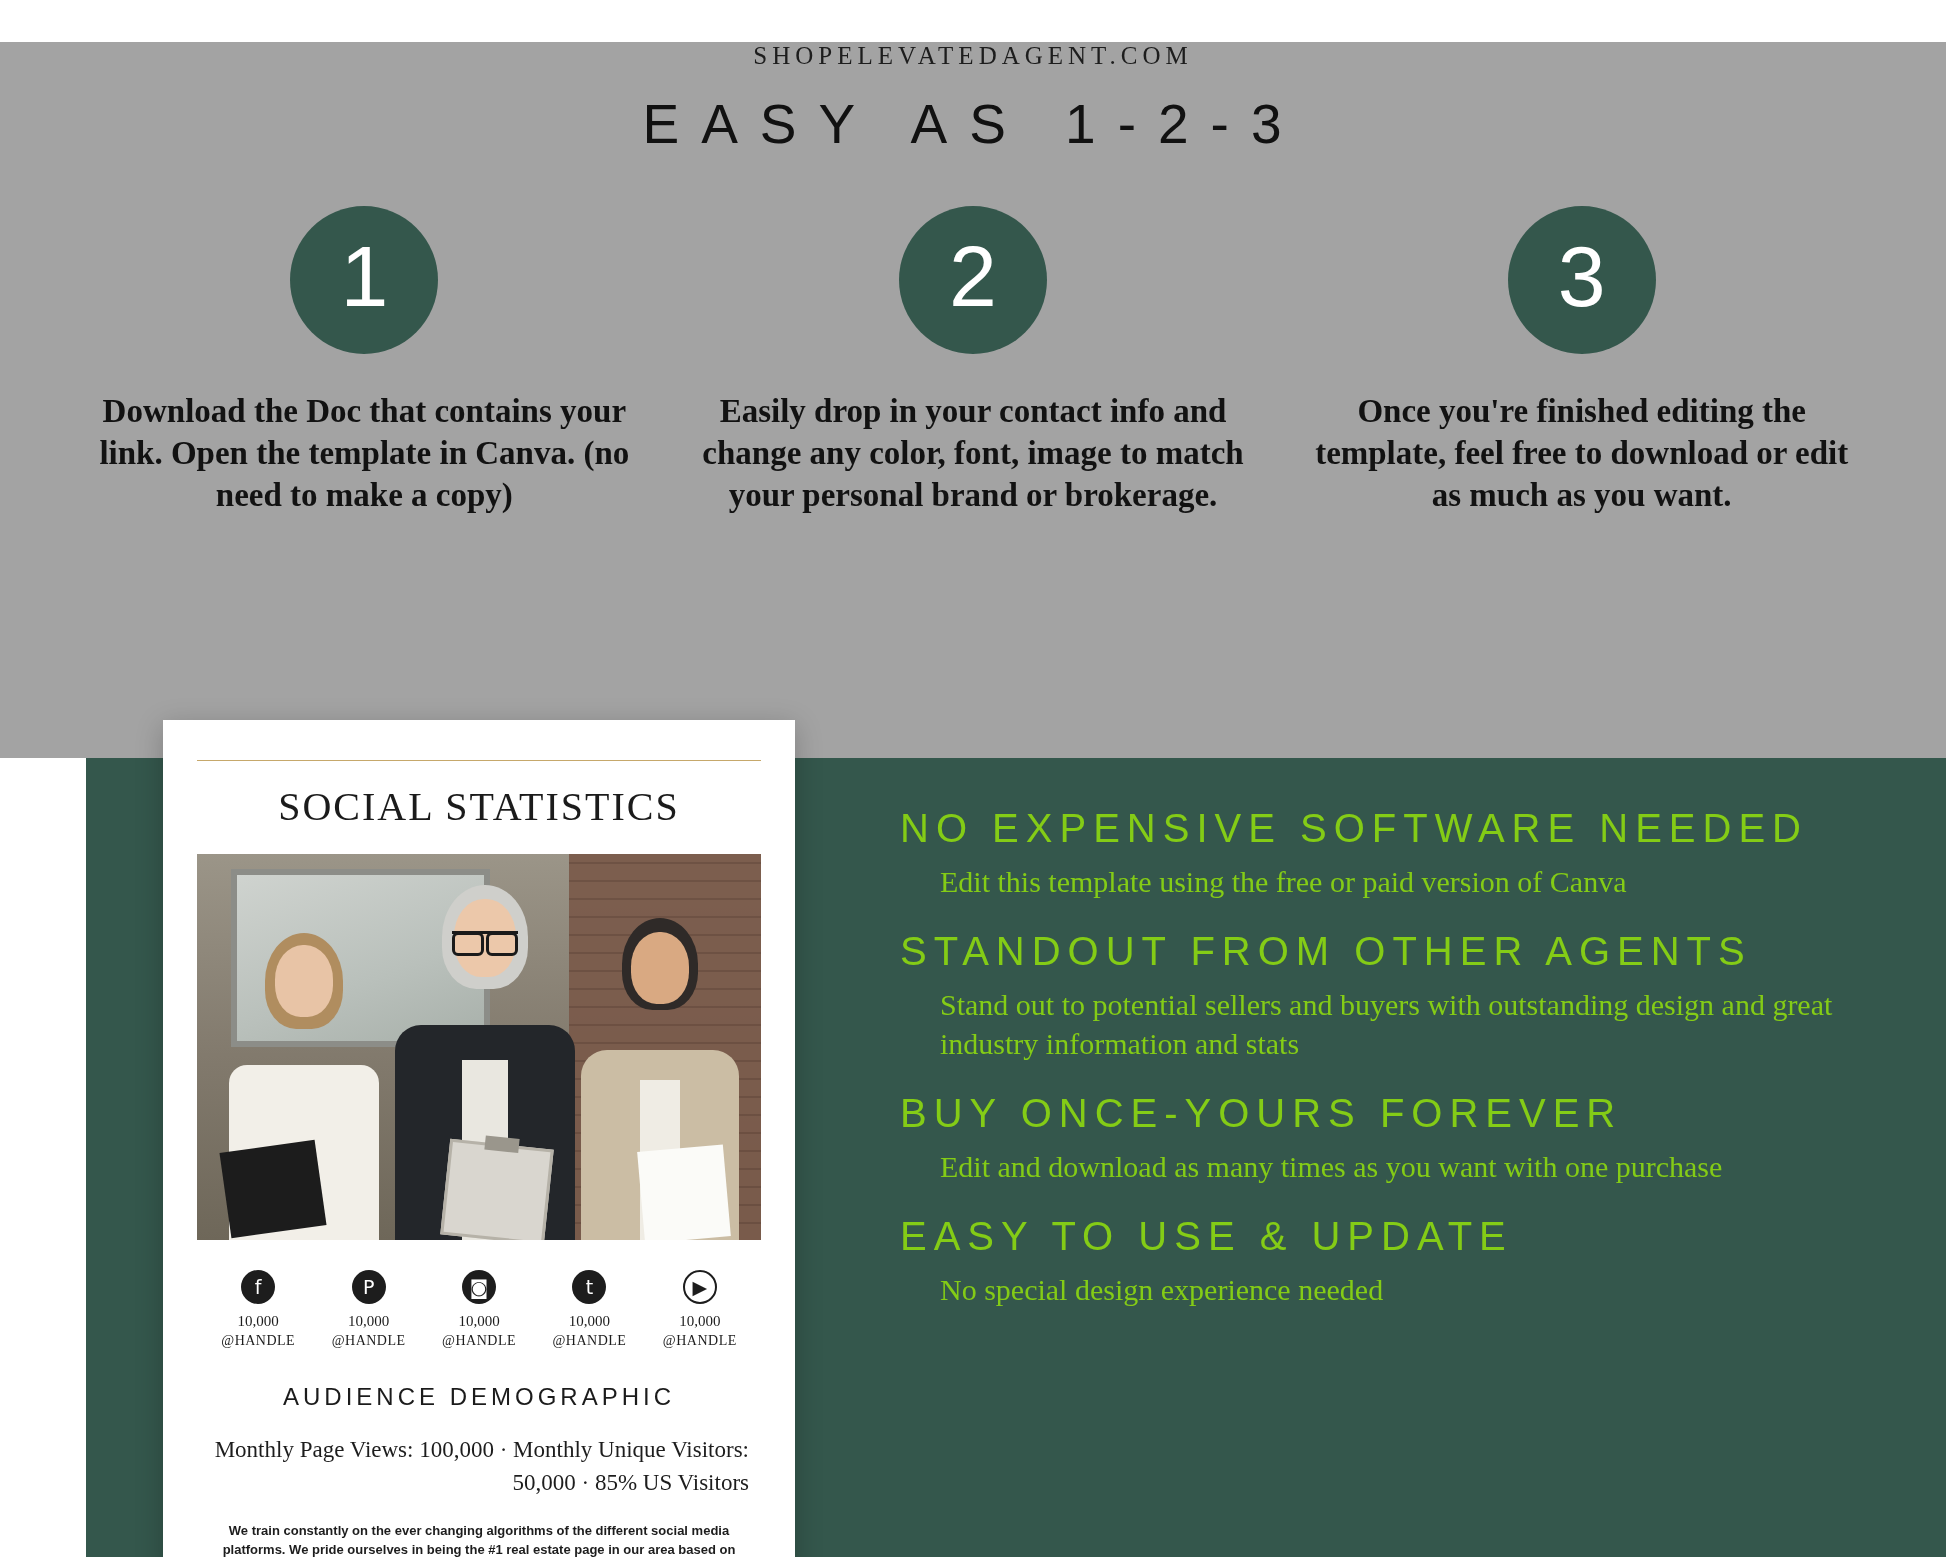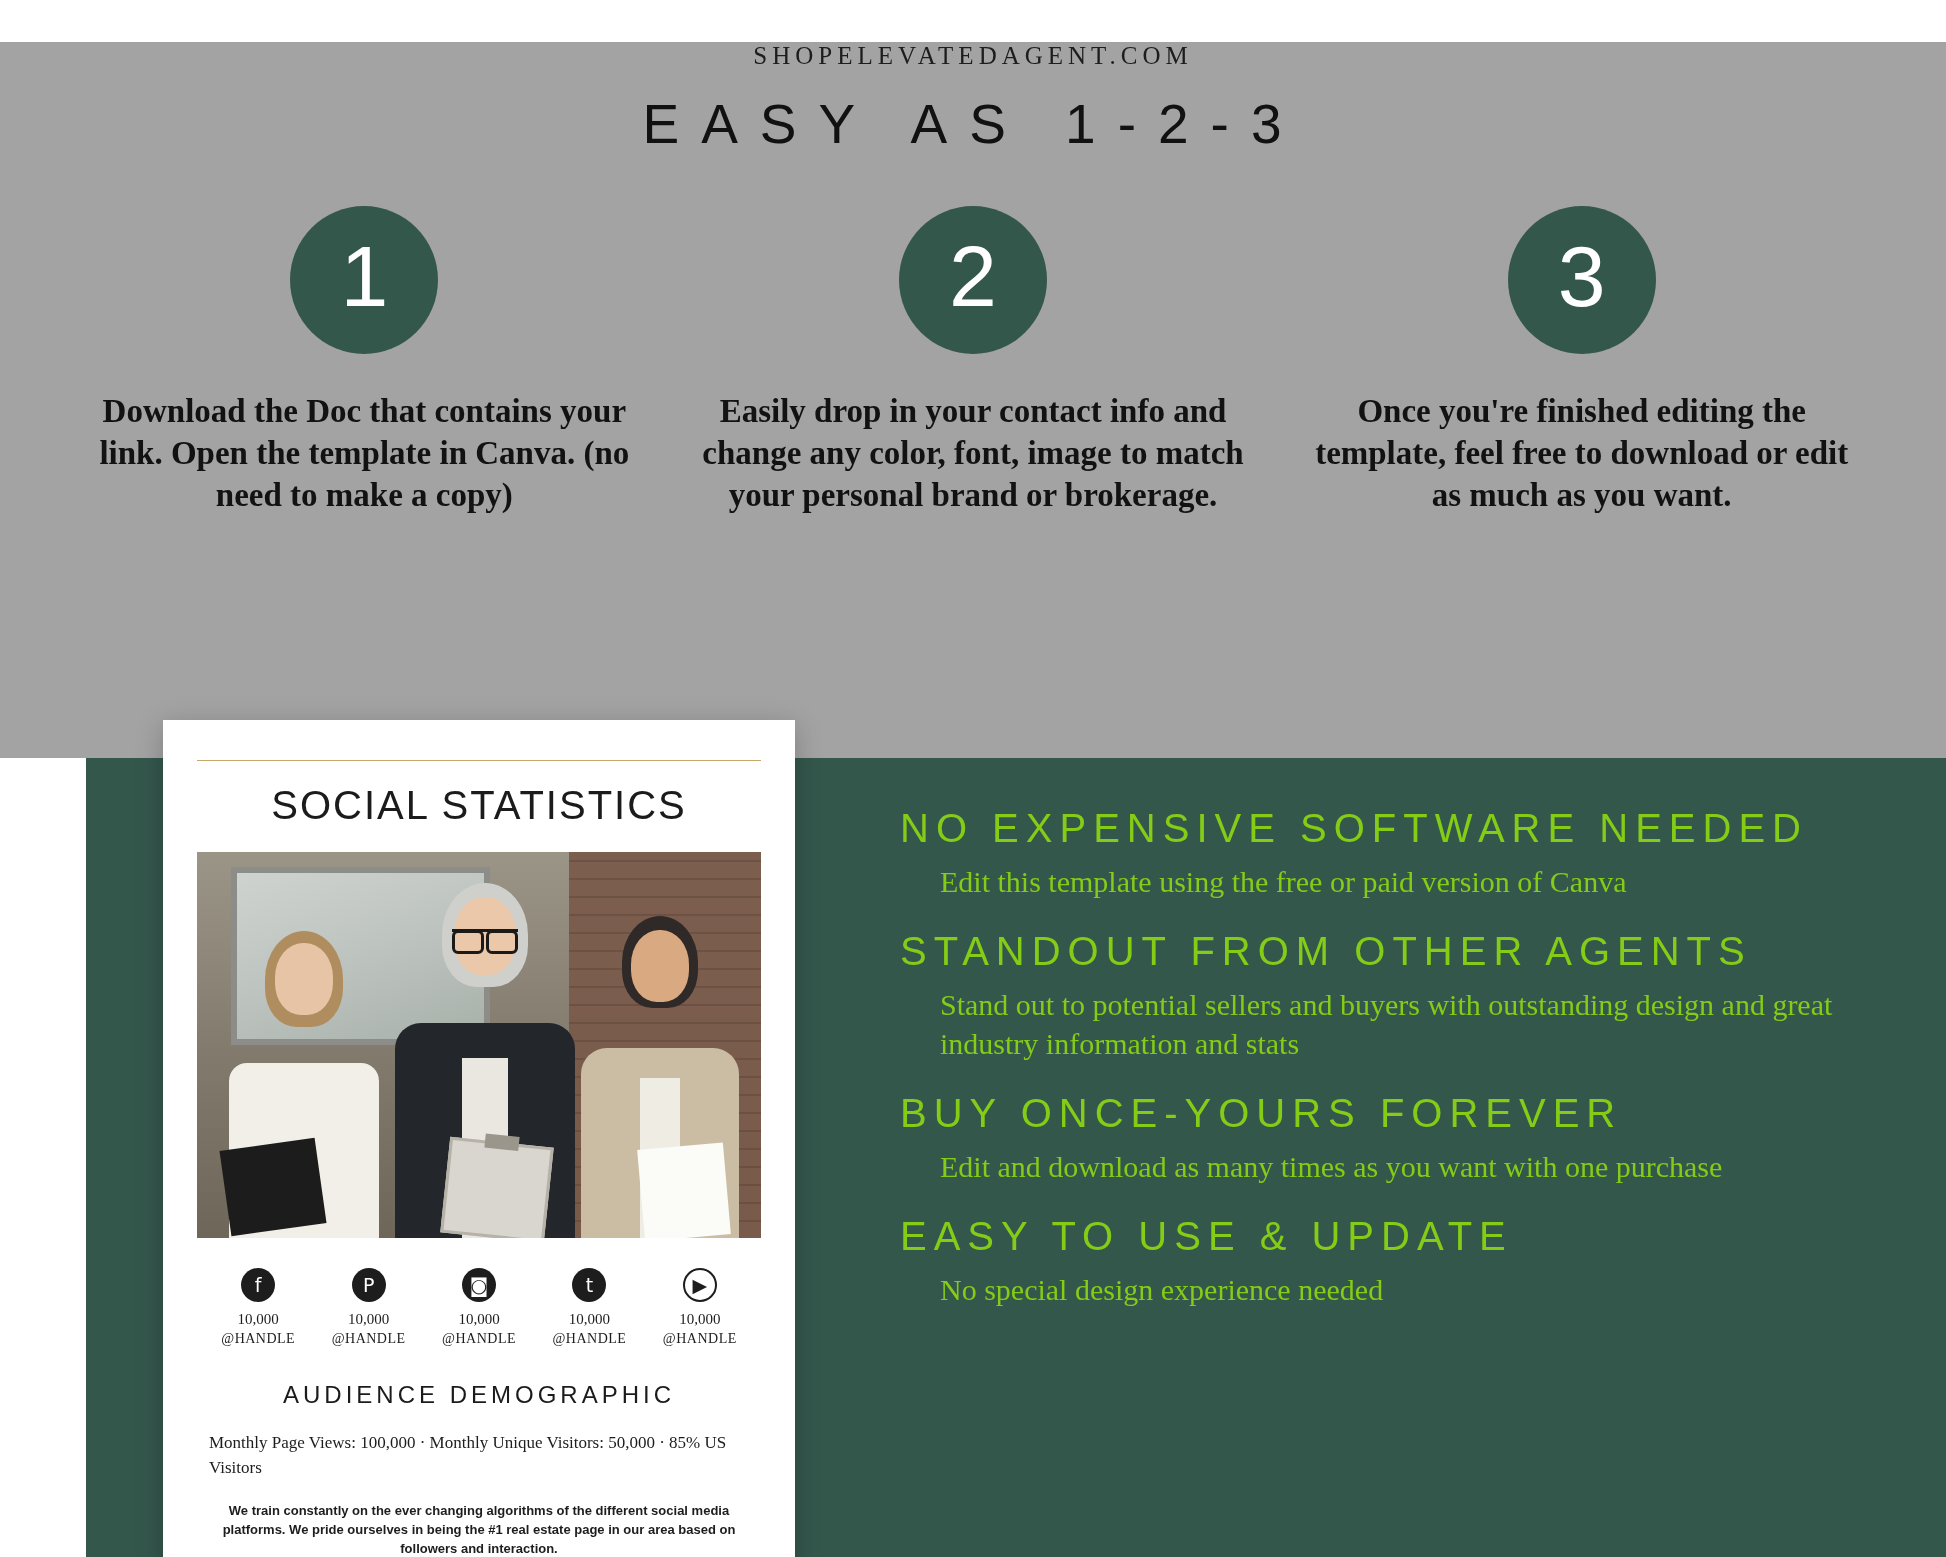--- a/index.html
+++ b/index.html
@@ -111,21 +111,21 @@
   }
   .flyer-rule {
     width: 100%;
     height: 1px;
     background: #c6a86b;
     margin-top: 14px;
   }
   .flyer-title {
     text-align: center;
     margin-top: 22px;
-    font-family: Liberation Sans, sans-serif;
+    font-family: Liberation Serif, serif;
     font-weight: 300;
     font-size: 40px;
     letter-spacing: 2px;
     color: #1b1b1b;
   }
   .flyer-photo {
     margin-top: 24px;
     width: 100%;
     height: 386px;
     position: relative;
@@ -254,24 +254,24 @@
   .flyer-sub {
     text-align: center;
     margin-top: 34px;
     font-family: "Liberation Sans", sans-serif;
     font-weight: 300;
     font-size: 24px;
     letter-spacing: 4px;
     color: #1b1b1b;
   }
   .flyer-stats {
-    text-align: left;
+    text-align: right;
     margin-top: 22px;
     font-family: "Liberation Serif", serif;
-    font-size: 17px;
+    font-size: 23px;
     line-height: 1.45;
     color: #1d1d1d;
     padding: 0 12px;
   }
   .flyer-para {
     text-align: center;
     margin-top: 22px;
     font-family: "Liberation Sans", sans-serif;
     font-size: 13px;
     line-height: 1.45;

